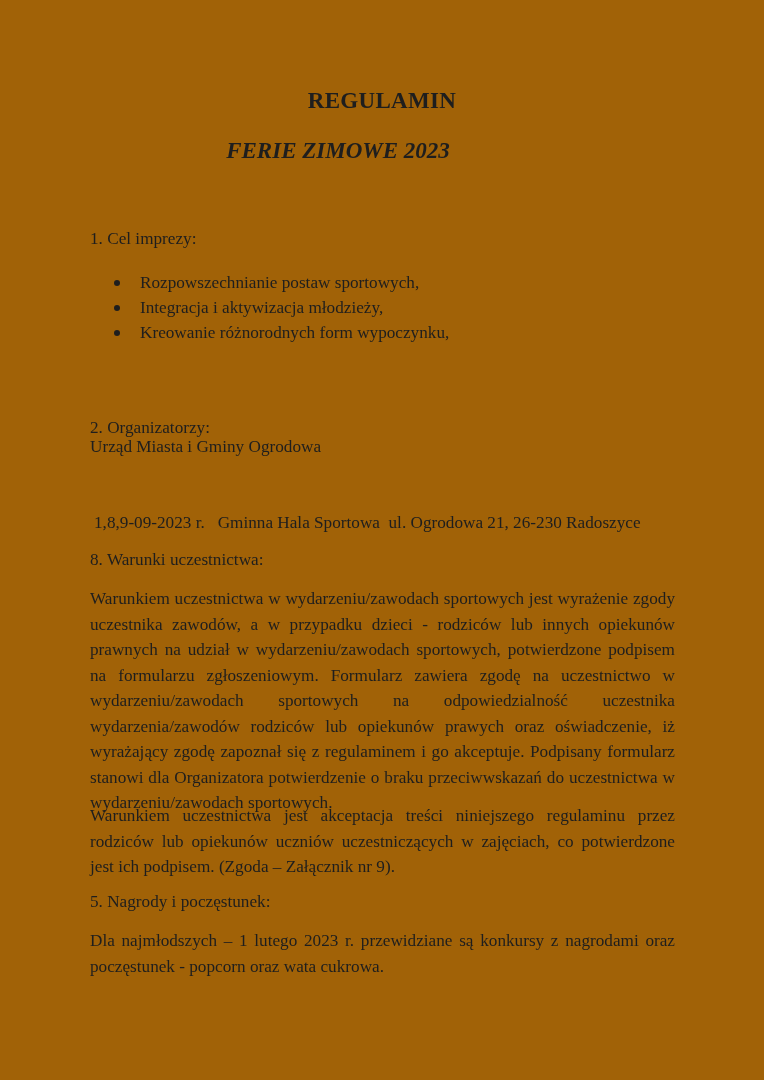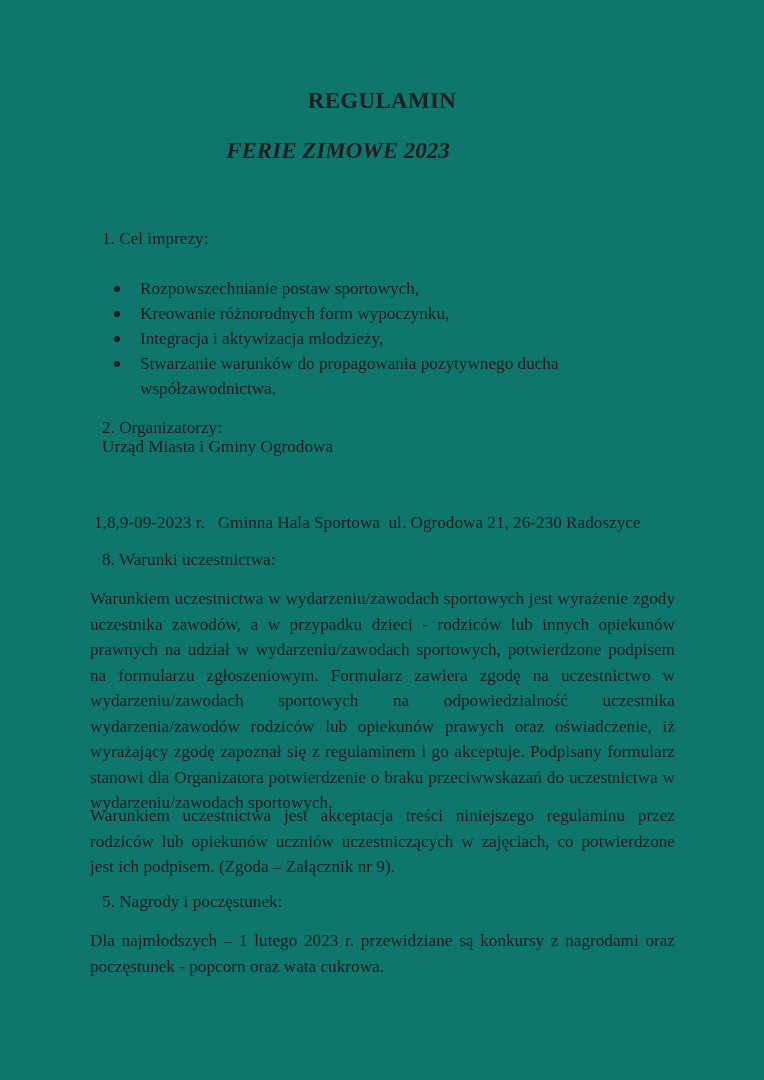--- a/index.html
+++ b/index.html
@@ -1,53 +1,52 @@
 <!DOCTYPE html>
 <html><head>
   <meta charset="utf-8">
   <style>
     html, body { margin: 0; padding: 0; background: #ffffff; }
     body {
       width: 764px; height: 1080px; overflow: hidden; position: relative;
       font-family: "Liberation Serif", serif; color: #1e1e1e;
     }
-    .page { position: absolute; left: 0; top: 0; width: 764px; height: 1080px; background: #0f766e; }
+    .page { position: absolute; left: 0; top: 0; width: 764px; height: 1080px; background: #a16207; }
     .title {
       position: absolute; left: 0; width: 764px; text-align: center;
       top: 88px; font-size: 23px; font-weight: bold; letter-spacing: 0.3px;
     }
     .subtitle {
       position: absolute; left: 0; width: 676px; text-align: center;
       top: 138px; font-size: 23px; font-weight: bold; font-style: italic;
     }
     .txt { position: absolute; font-size: 17.2px; line-height: 25px; white-space: nowrap; }
-    .heading { left: 102px; }
-    .bullets { position: absolute; left: 112px; top: 276px; margin: 0; padding: 0; list-style: none; }
+    .heading { left: 90px; }
+    .bullets { position: absolute; left: 112px; top: 270px; margin: 0; padding: 0; list-style: none; }
     .bullets li { position: relative; padding-left: 28px; font-size: 17.2px; line-height: 25px; }
     .bullets li .dot {
       position: absolute; left: 2px; top: 10px; width: 6px; height: 6px; border-radius: 50%; background: #1e1e1e;
     }
     .justify {
       position: absolute; left: 90px; width: 585px; font-size: 17.2px; line-height: 25.5px;
       text-align: justify; white-space: normal;
     }
   </style>
 </head>
 <body>
 
 <div class="page">
   <div class="title">REGULAMIN</div>
   <div class="subtitle">FERIE ZIMOWE 2023</div>
 
   <div class="txt heading" style="top:226px;">1. Cel imprezy:</div>
   <ul class="bullets">
     <li><span class="dot"></span><span>Rozpowszechnianie postaw sportowych,</span></li>
+    <li><span class="dot"></span><span>Integracja i aktywizacja młodzieży,</span></li>
     <li><span class="dot"></span><span>Kreowanie różnorodnych form wypoczynku,</span></li>
-    <li><span class="dot"></span><span>Integracja i aktywizacja młodzieży,</span></li>
-    <li style="width:440px;"><span class="dot"></span><span>Stwarzanie warunków do propagowania pozytywnego ducha współzawodnictwa.</span></li>
   </ul>
 
   <div class="txt heading" style="top:396px;margin-top:19px;">2. Organizatorzy:</div>
   <div class="txt heading" style="top:434px;">Urząd Miasta i Gminy Ogrodowa</div>
 
   <div class="txt" style="top:510px; left:94px; white-space:pre;">1,8,9-09-2023 r.   Gminna Hala Sportowa  ul. Ogrodowa 21, 26-230 Radoszyce</div>
 
   <div class="txt heading" style="top:547px;">8. Warunki uczestnictwa:</div>
   <div class="justify" style="top:586px;">Warunkiem uczestnictwa w wydarzeniu/zawodach sportowych jest wyrażenie zgody uczestnika zawodów, a w przypadku dzieci - rodziców lub innych opiekunów prawnych na udział w wydarzeniu/zawodach sportowych, potwierdzone podpisem na formularzu zgłoszeniowym. Formularz zawiera zgodę na uczestnictwo w wydarzeniu/zawodach sportowych na odpowiedzialność uczestnika wydarzenia/zawodów rodziców lub opiekunów prawych oraz oświadczenie, iż wyrażający zgodę zapoznał się z regulaminem i go akceptuje. Podpisany formularz stanowi dla Organizatora potwierdzenie o braku przeciwwskazań do uczestnictwa w wydarzeniu/zawodach sportowych.</div>
   <div class="justify" style="top:803px;">Warunkiem uczestnictwa jest akceptacja treści niniejszego regulaminu przez rodziców lub opiekunów uczniów uczestniczących w zajęciach, co potwierdzone jest ich podpisem. (Zgoda – Załącznik nr 9).</div>

